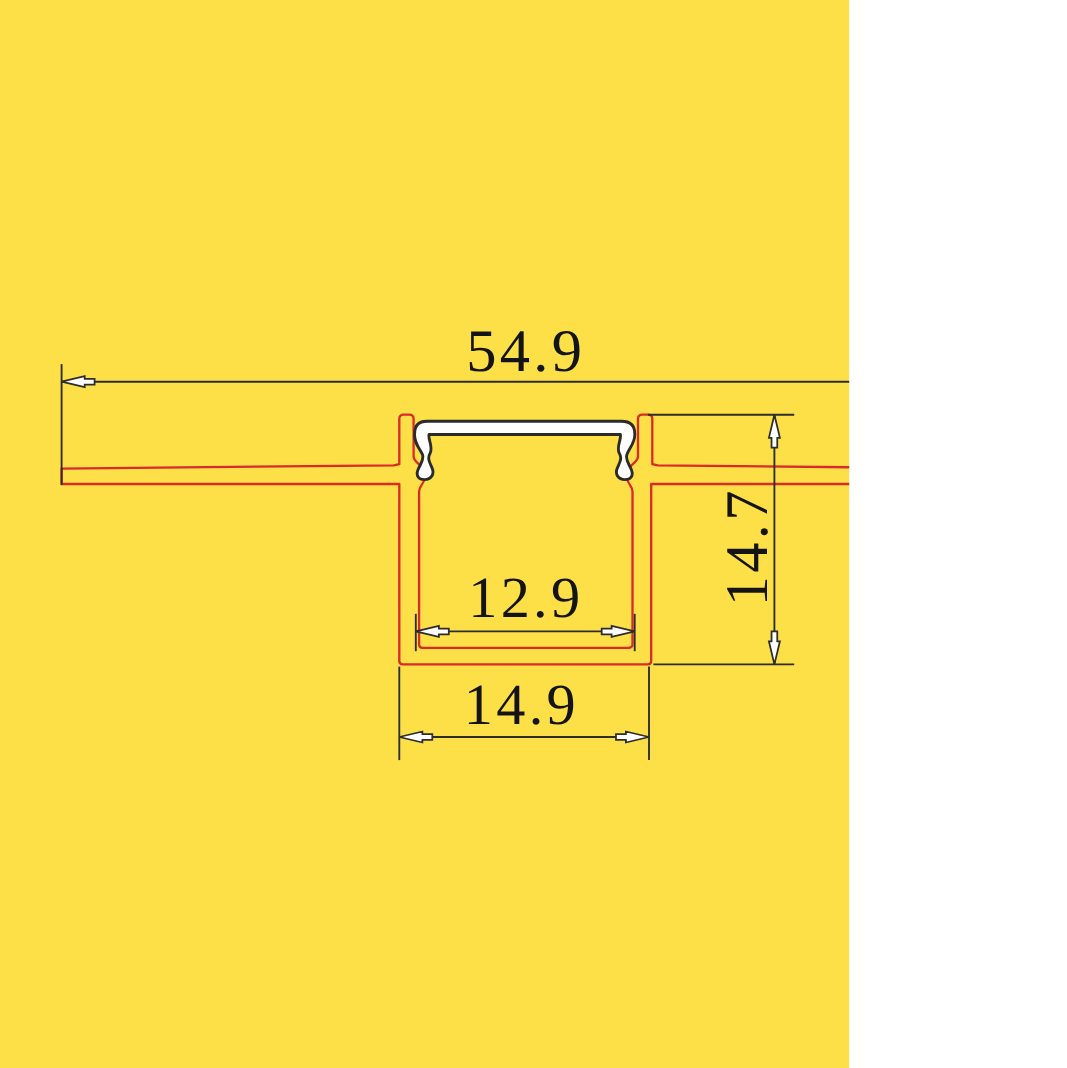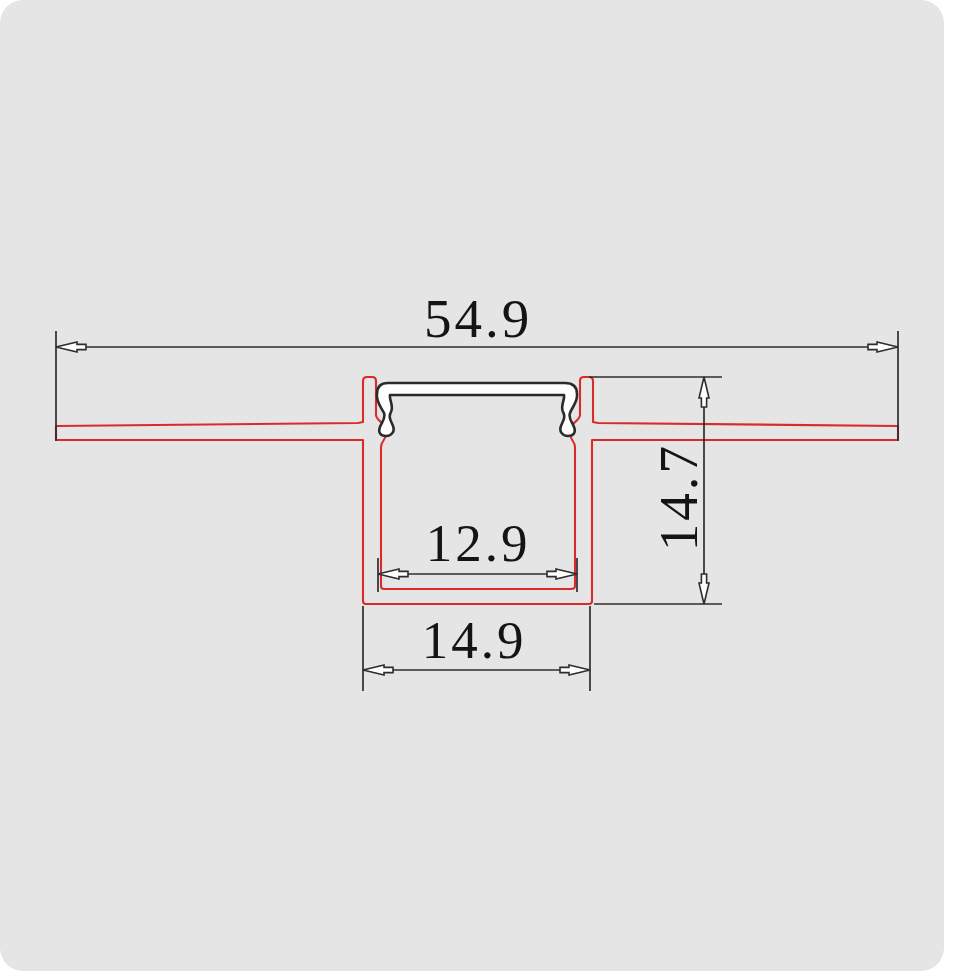--- a/index.html
+++ b/index.html
@@ -2,25 +2,24 @@
 <html><head>
 <meta charset="utf-8">
 <style>
   html, body {
     margin: 0;
     padding: 0;
     background: #ffffff;
   }
   .canvas {
     position: relative;
-    width: 944px;
+    width: 772px;
     height: 971px;
-    background: #e5e5e5;
+    background: #fde047;
     overflow: hidden;
-    border-radius: 23px;
   }
   svg { display: block; }
   .dim-text {
     font-family: "Liberation Serif", "DejaVu Serif", serif;
     font-size: 55px;
     letter-spacing: 3px;
     fill: #141414;
   }
   .dim-text-small {
     font-family: "Liberation Serif", "DejaVu Serif", serif;

